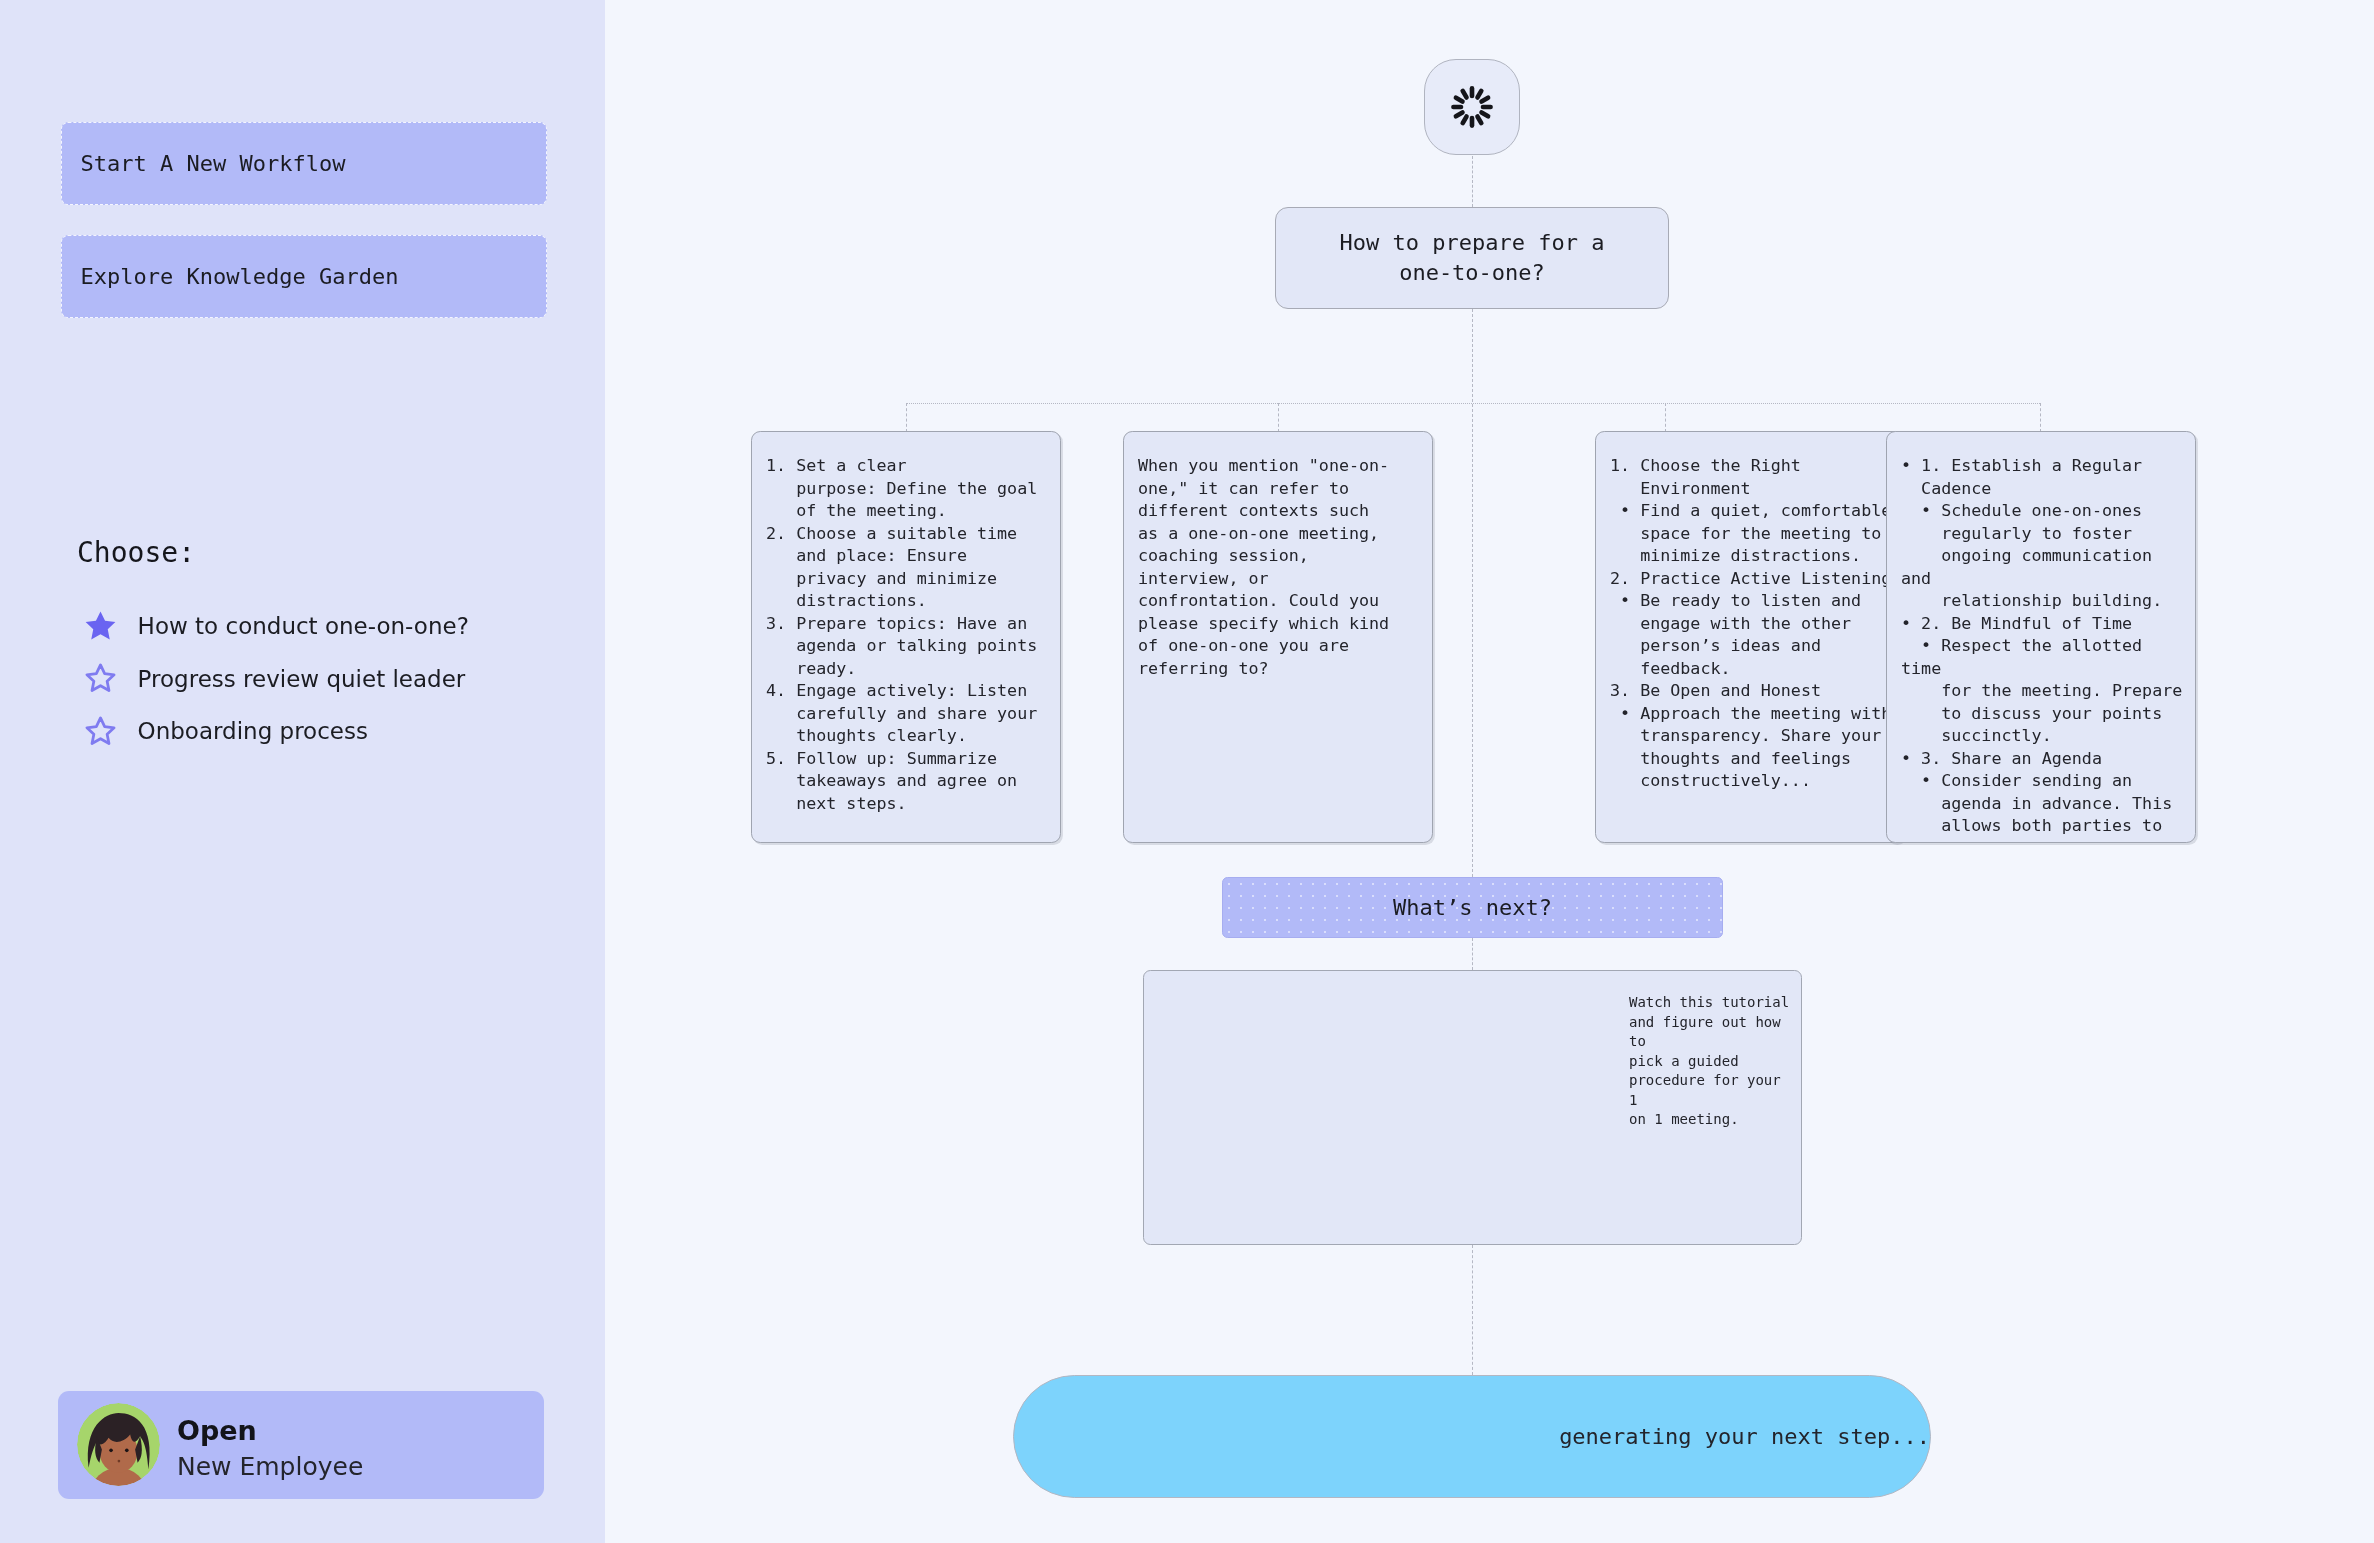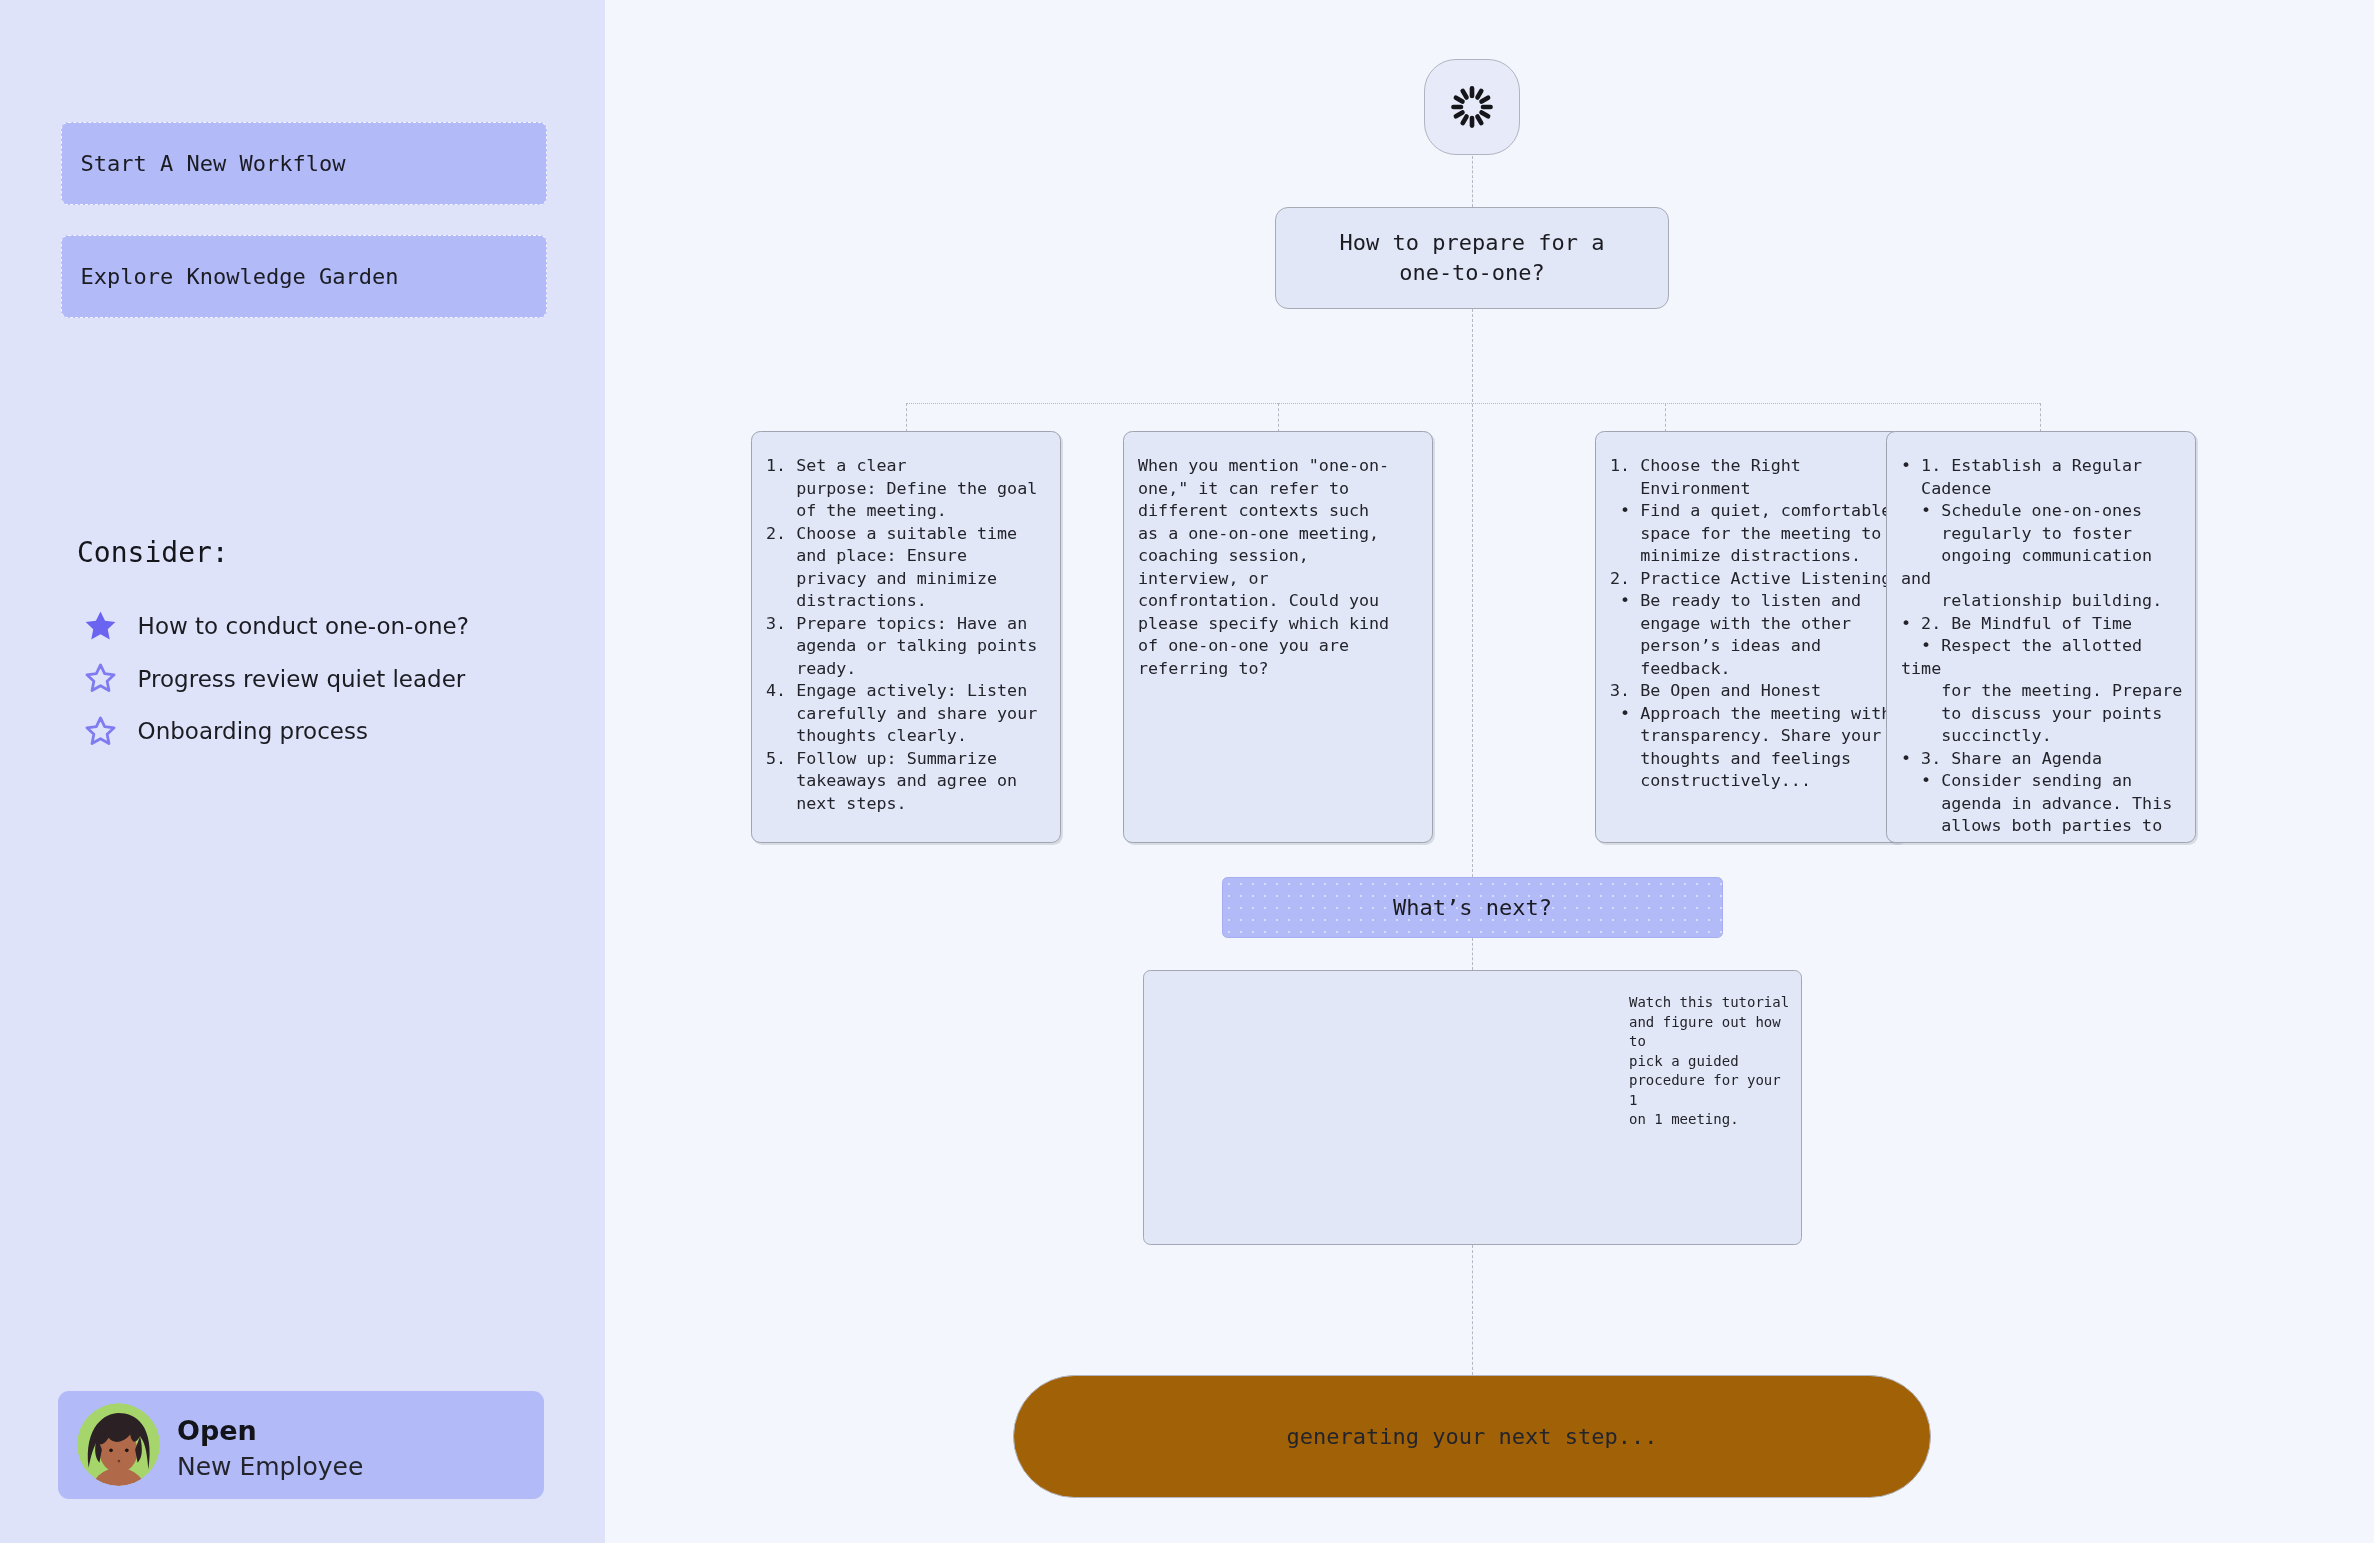--- a/index.html
+++ b/index.html
@@ -107,42 +107,42 @@
     cursor: pointer;
   }
   .tutorial-note {
     position: absolute; left: 485px; top: 22px; width: 167px;
     font-family: "DejaVu Sans Mono", "Liberation Mono", monospace;
     font-size: 14px; line-height: 19.5px; color: #23242b;
     white-space: pre-wrap;
   }
   .status-pill {
     position: absolute; left: 1013px; top: 1375px; width: 918px; height: 123px;
-    background: #a16207; border: 1.9px solid #b3b7c3; border-radius: 62px;
-    display: flex; align-items: center; justify-content: center;
+    background: #7dd3fc; border: 1.9px solid #b3b7c3; border-radius: 62px;
+    display: flex; align-items: center; justify-content: flex-end;
     font-family: "DejaVu Sans Mono", "Liberation Mono", monospace;
     font-size: 22px; color: #23242b;
   }
 </style>
 </head>
 <body>
 
 <div id="app">
 
   <aside class="sidebar">
 
     <div class="side-btn b1">
       <span>Start A New Workflow</span>
     </div>
 
     <div class="side-btn b2">
       <span>Explore Knowledge Garden</span>
     </div>
 
-    <div class="history-title">Consider:</div>
+    <div class="history-title">Choose:</div>
 
     <div class="history-list">
 
       <div class="history-item">
         <svg class="star" viewBox="0 0 24 24">
           <path d="M12 2.2l2.95 6.1 6.7.85-4.95 4.6 1.3 6.65L12 17.1 6 20.4l1.3-6.65-4.95-4.6 6.7-.85z" fill="#6a64f1"></path>
         </svg>
         <span class="hlabel">How to conduct one-on-one?</span>
       </div>
 

